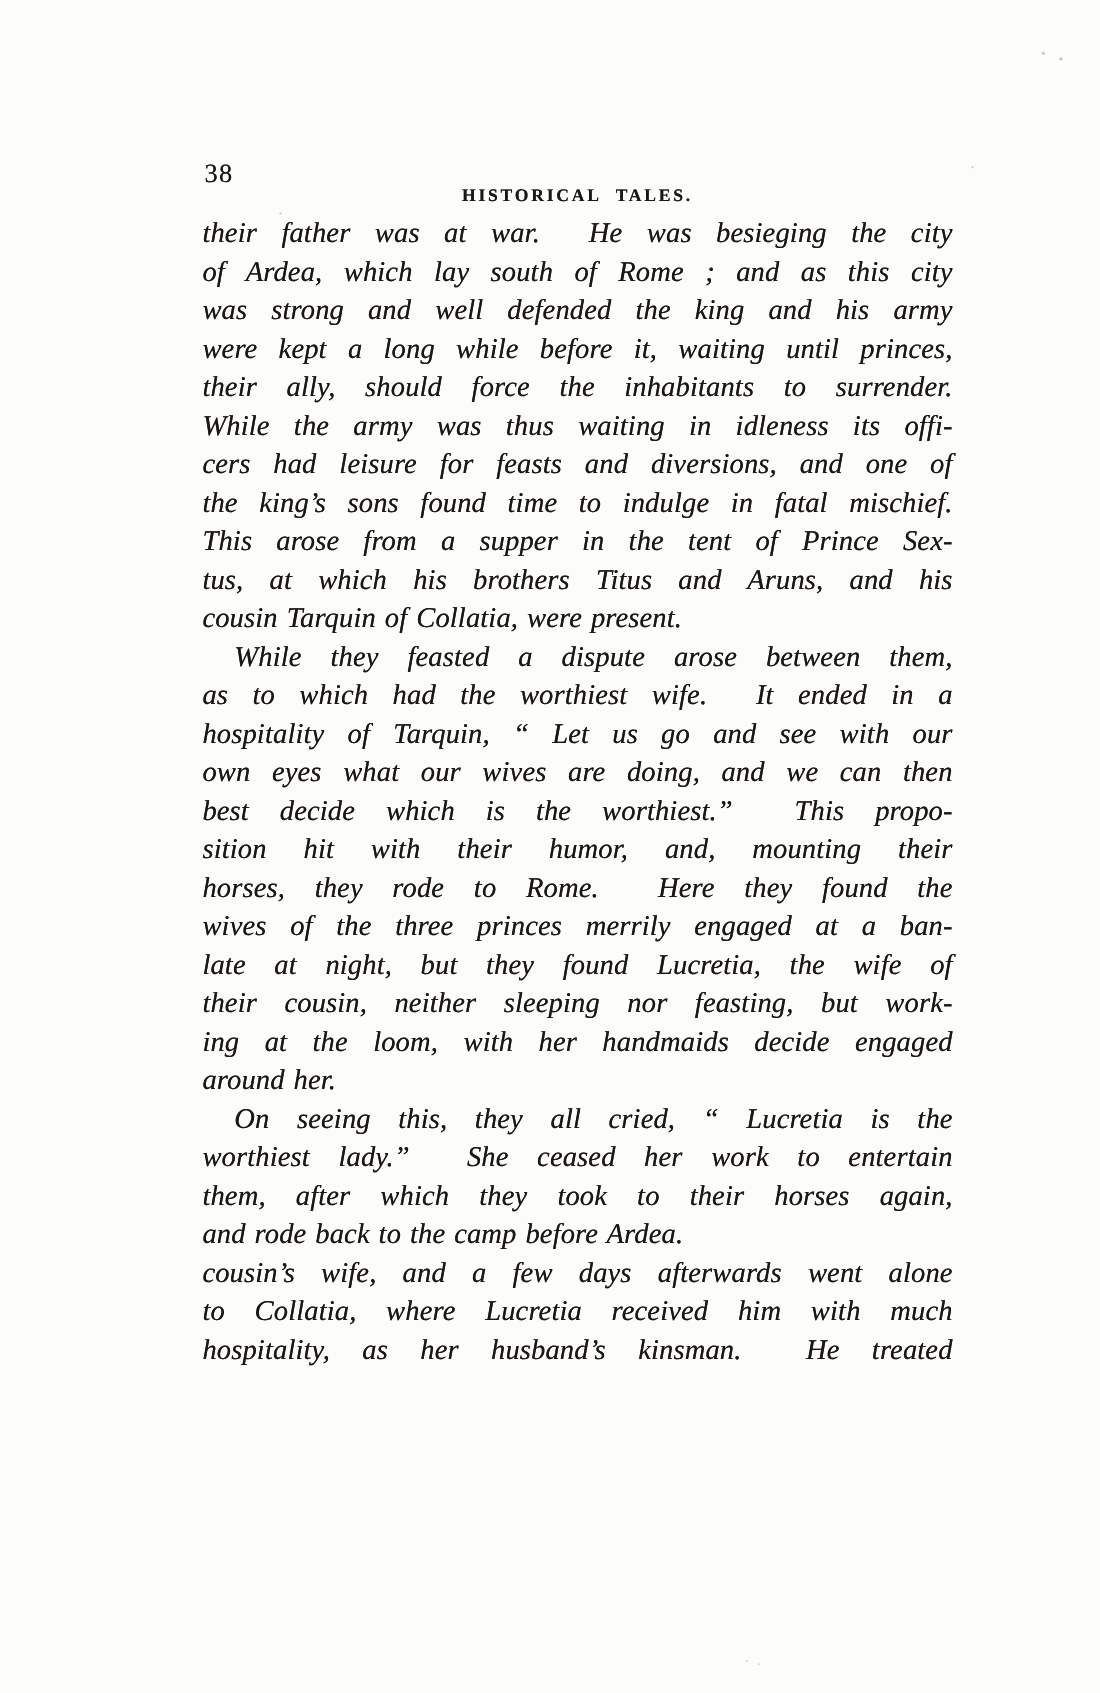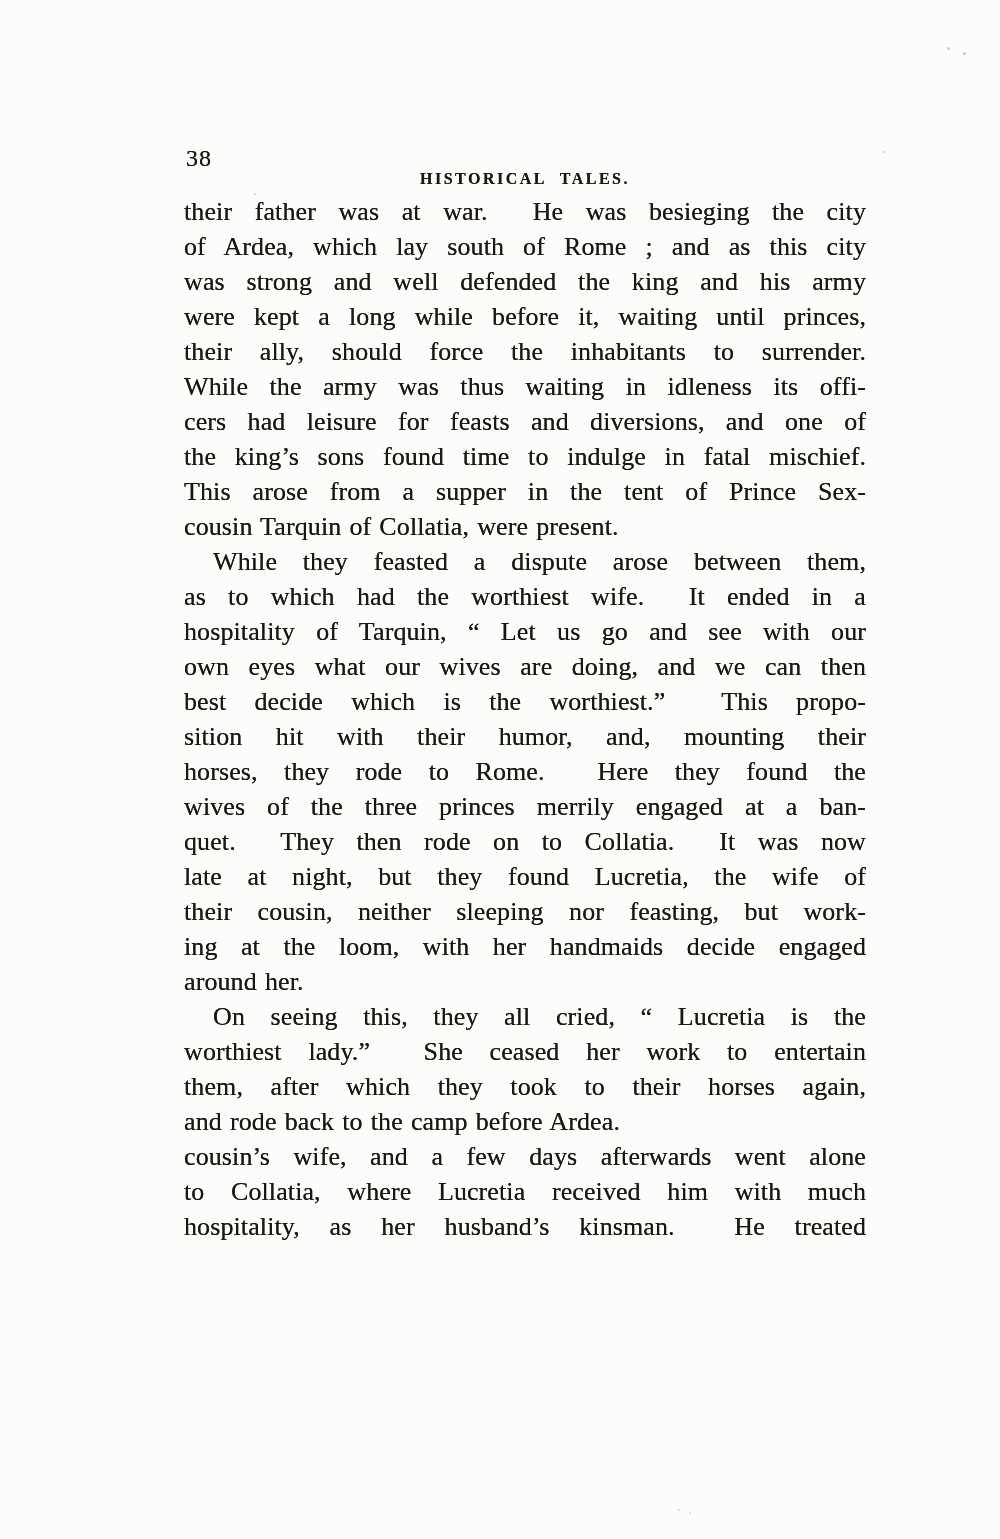--- a/index.html
+++ b/index.html
@@ -28,21 +28,21 @@
     text-align: center;
     font-size: 16px; line-height: 21px;
     font-weight: bold;
     letter-spacing: 2.5px;
     text-shadow: 0 0 0.5px rgba(25,18,12,0.8);
     white-space: pre;
     margin-top: 20px;
   }
   .body-text {
     position: absolute;
-    left: 184px; top: 194px; width: 682px;
+    left: 184px; top: 194px; width: 682px; font-style: italic;
   }
   .line {
     height: 35px;
     line-height: 35px;
     font-size: 26px;
     letter-spacing: 0.1px;
     word-spacing: 1.5px;
     text-align: justify;
     text-align-last: justify;
     white-space: normal;
@@ -66,30 +66,30 @@
   <div class="body-text" id="body-lines">
       <div class="line">their father was at war.&nbsp; He was besieging the city</div>
       <div class="line">of Ardea, which lay south of Rome ; and as this city</div>
       <div class="line">was strong and well defended the king and his army</div>
       <div class="line">were kept a long while before it, waiting until princes,</div>
       <div class="line">their ally, should force the inhabitants to surrender.</div>
       <div class="line">While the army was thus waiting in idleness its offi-</div>
       <div class="line">cers had leisure for feasts and diversions, and one of</div>
       <div class="line">the king’s sons found time to indulge in fatal mischief.</div>
       <div class="line">This arose from a supper in the tent of Prince Sex-</div>
+      <div class="line">tus, at which his brothers Titus and Aruns, and his</div>
       <div class="line para-end">cousin Tarquin of Collatia, were present.</div>
       <div class="line indent">While they feasted a dispute arose between them,</div>
       <div class="line">as to which had the worthiest wife.&nbsp; It ended in a</div>
       <div class="line">hospitality of Tarquin, “ Let us go and see with our</div>
       <div class="line">own eyes what our wives are doing, and we can then</div>
       <div class="line">best decide which is the worthiest.”&nbsp; This propo-</div>
       <div class="line">sition hit with their humor, and, mounting their</div>
       <div class="line">horses, they rode to Rome.&nbsp; Here they found the</div>
       <div class="line">wives of the three princes merrily engaged at a ban-</div>
-      <div class="line">quet.&nbsp; They then rode on to Collatia.&nbsp; It was now</div>
       <div class="line">late at night, but they found Lucretia, the wife of</div>
       <div class="line">their cousin, neither sleeping nor feasting, but work-</div>
       <div class="line">ing at the loom, with her handmaids decide engaged</div>
       <div class="line para-end">around her.</div>
       <div class="line indent">On seeing this, they all cried, “ Lucretia is the</div>
       <div class="line">worthiest lady.”&nbsp; She ceased her work to entertain</div>
       <div class="line">them, after which they took to their horses again,</div>
       <div class="line para-end">and rode back to the camp before Ardea.</div>
       <div class="line">cousin’s wife, and a few days afterwards went alone</div>
       <div class="line">to Collatia, where Lucretia received him with much</div>

